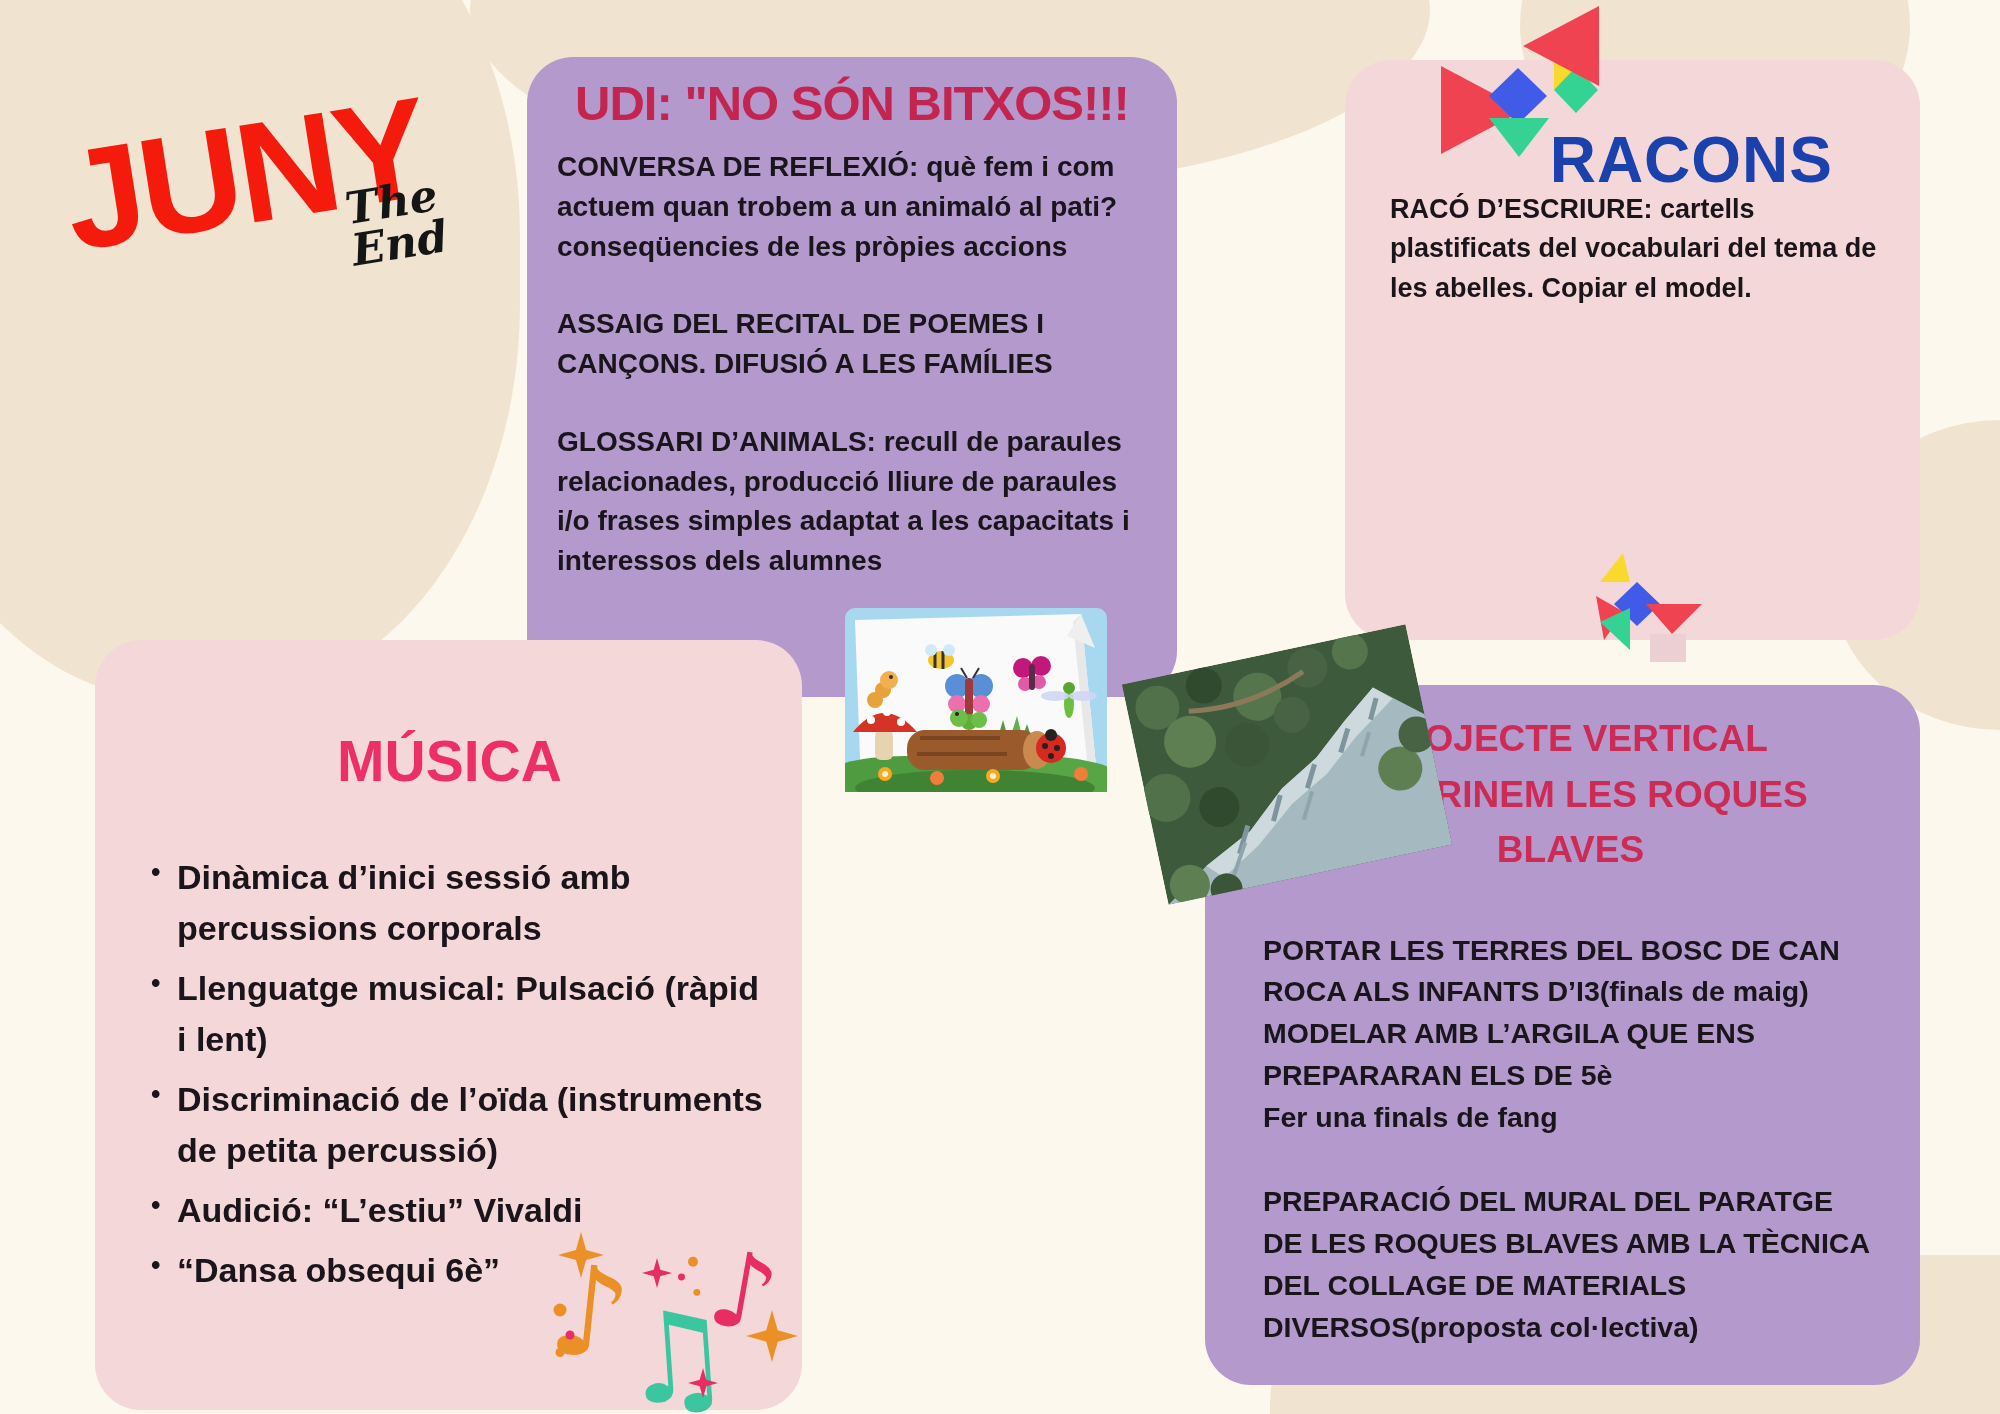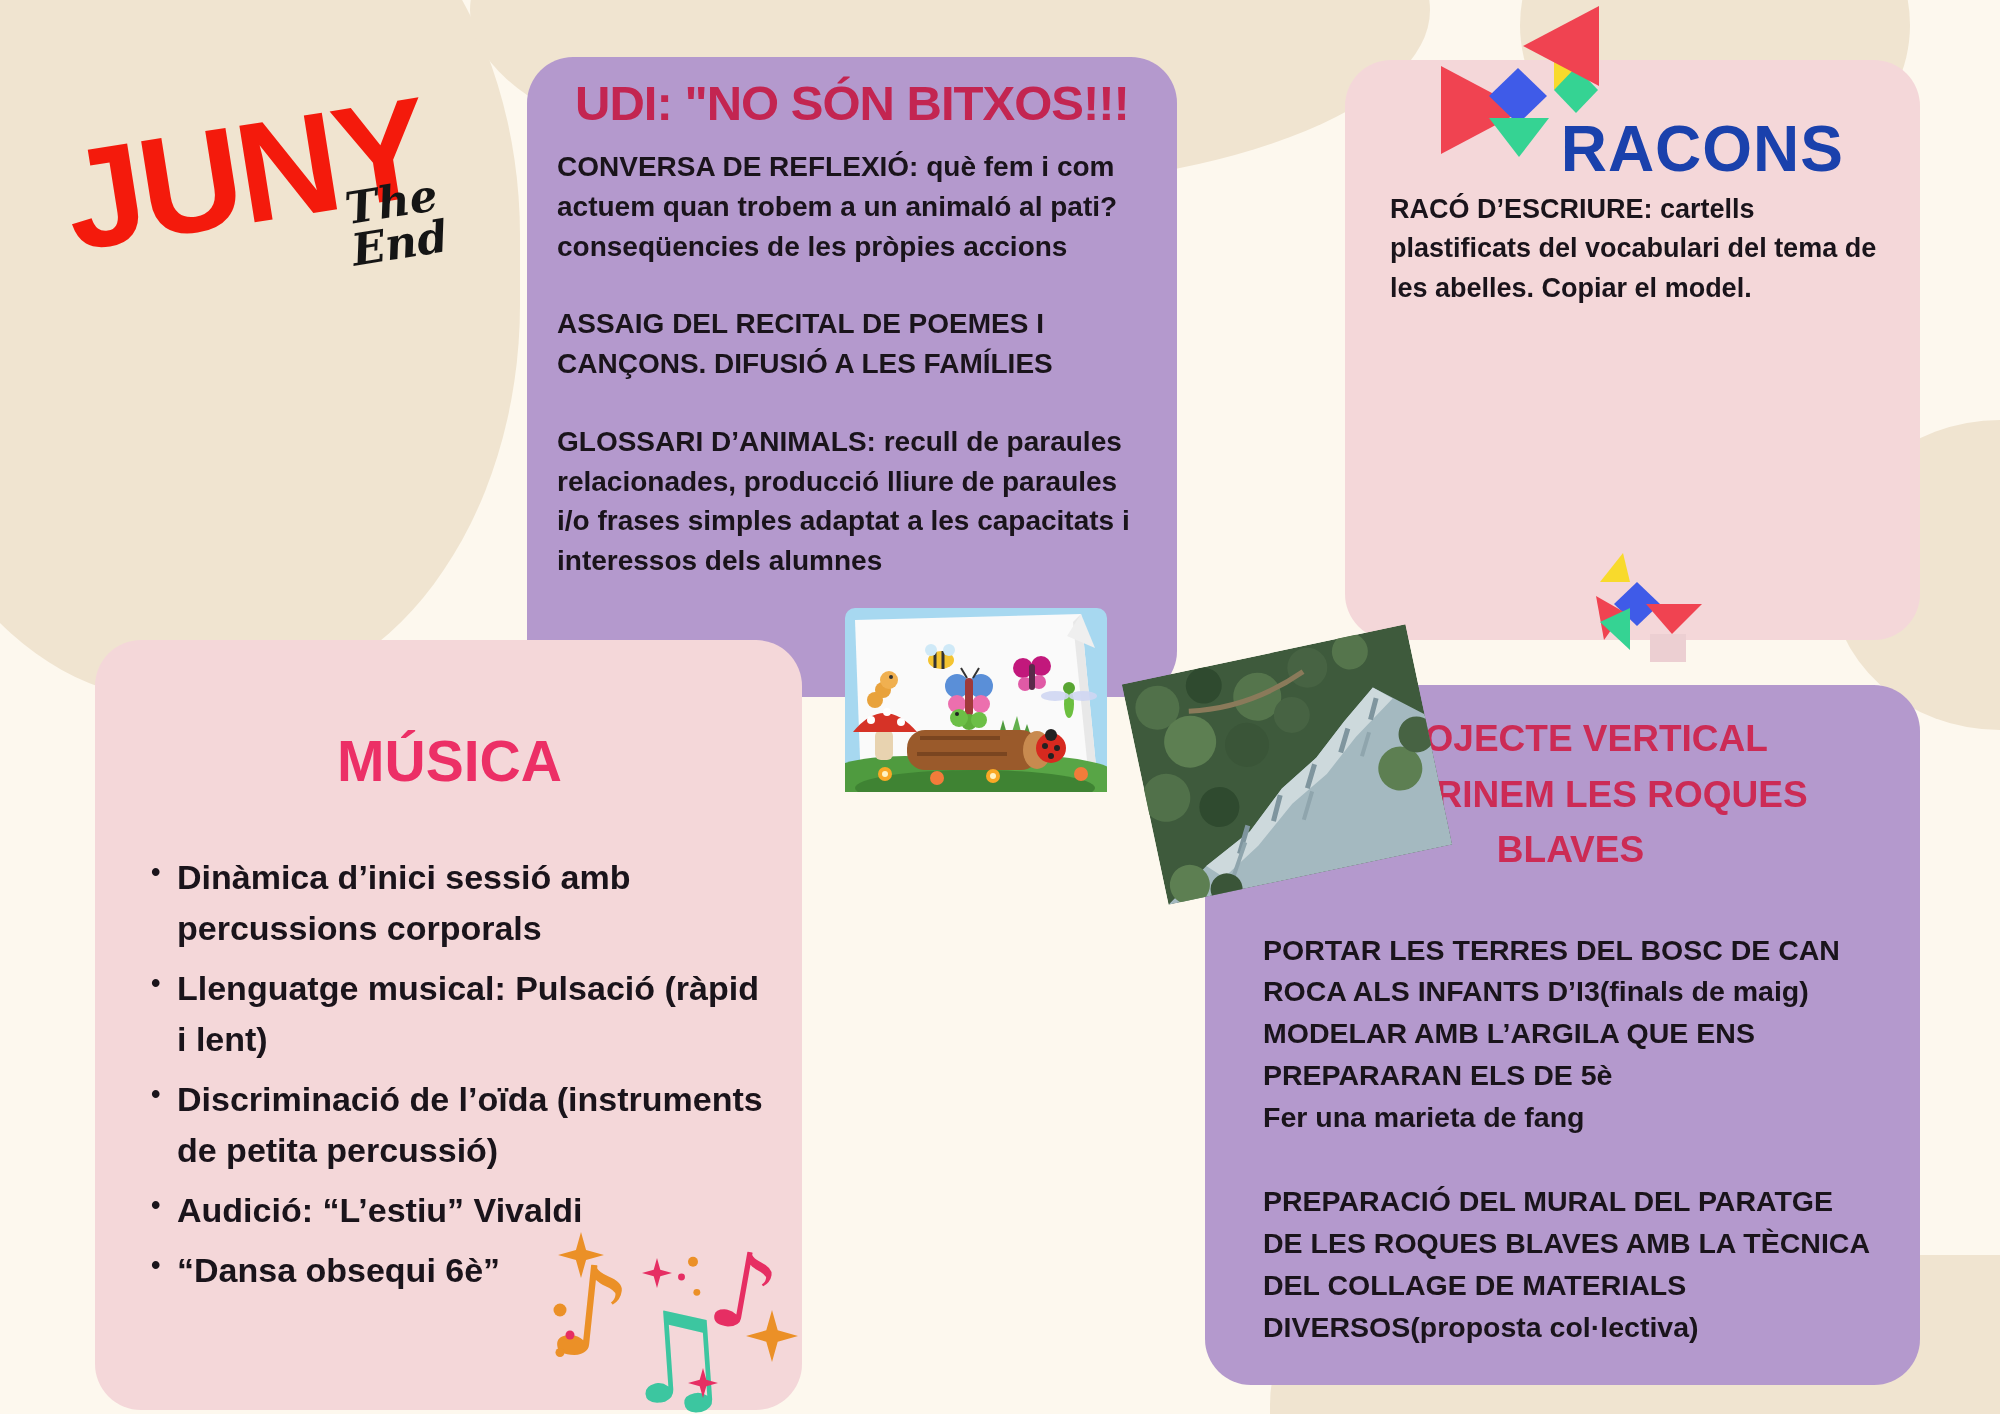--- a/index.html
+++ b/index.html
@@ -40,21 +40,21 @@
     font-size:49px;font-weight:800;letter-spacing:-1px;color:#c32551;
   }
   .udi-card p{margin:0 0 38px 0;font-size:28px;line-height:1.42;}
 
   
   .bugs{position:absolute;left:845px;top:608px;width:262px;height:184px;z-index:3;}
 
   
   .racons-card{left:1345px;top:60px;width:575px;height:580px;padding:130px 35px 0 45px;}
   .racons-title{
-    position:absolute;top:48px;right:72px;margin:4px;
+    position:absolute;top:48px;right:72px;margin:15px;
     font-size:64px;font-weight:800;letter-spacing:1px;color:#1a41ac;
   }
   .racons-card p{margin:0 0 52px 0;font-size:27px;line-height:1.46;}
   .tangram-butterfly{position:absolute;left:1441px;top:6px;width:162px;height:152px;z-index:3;}
   .tangram-bird{position:absolute;left:1592px;top:548px;width:132px;height:118px;z-index:3;}
 
   
   .musica-card{left:95px;top:640px;width:707px;height:770px;padding:88px 38px 0 40px;}
   .musica-title{
     margin:0 0 0 0;text-align:center;
@@ -275,18 +275,18 @@
     </svg>
   </div>
 
   <section class="card purple projecte-card">
     <h2 class="projecte-title">
       <span>PROJECTE VERTICAL</span><br>
       <span>APADRINEM LES ROQUES BLAVES</span>
     </h2>
     <div class="projecte-body">
       <p class="body-text">PORTAR LES TERRES DEL BOSC DE CAN ROCA ALS INFANTS D’I3(finals de maig) MODELAR AMB L’ARGILA QUE ENS PREPARARAN ELS DE 5è</p>
-      <p class="body-text gap-after">Fer una marieta de fang</p>
+      <p class="body-text gap-after">Fer una finals de fang</p>
       <p class="body-text">PREPARACIÓ DEL  MURAL DEL PARATGE DE LES ROQUES BLAVES AMB LA TÈCNICA DEL COLLAGE DE MATERIALS DIVERSOS(proposta col·lectiva)</p>
     </div>
   </section>
 
 </div>
 
 </body></html>

